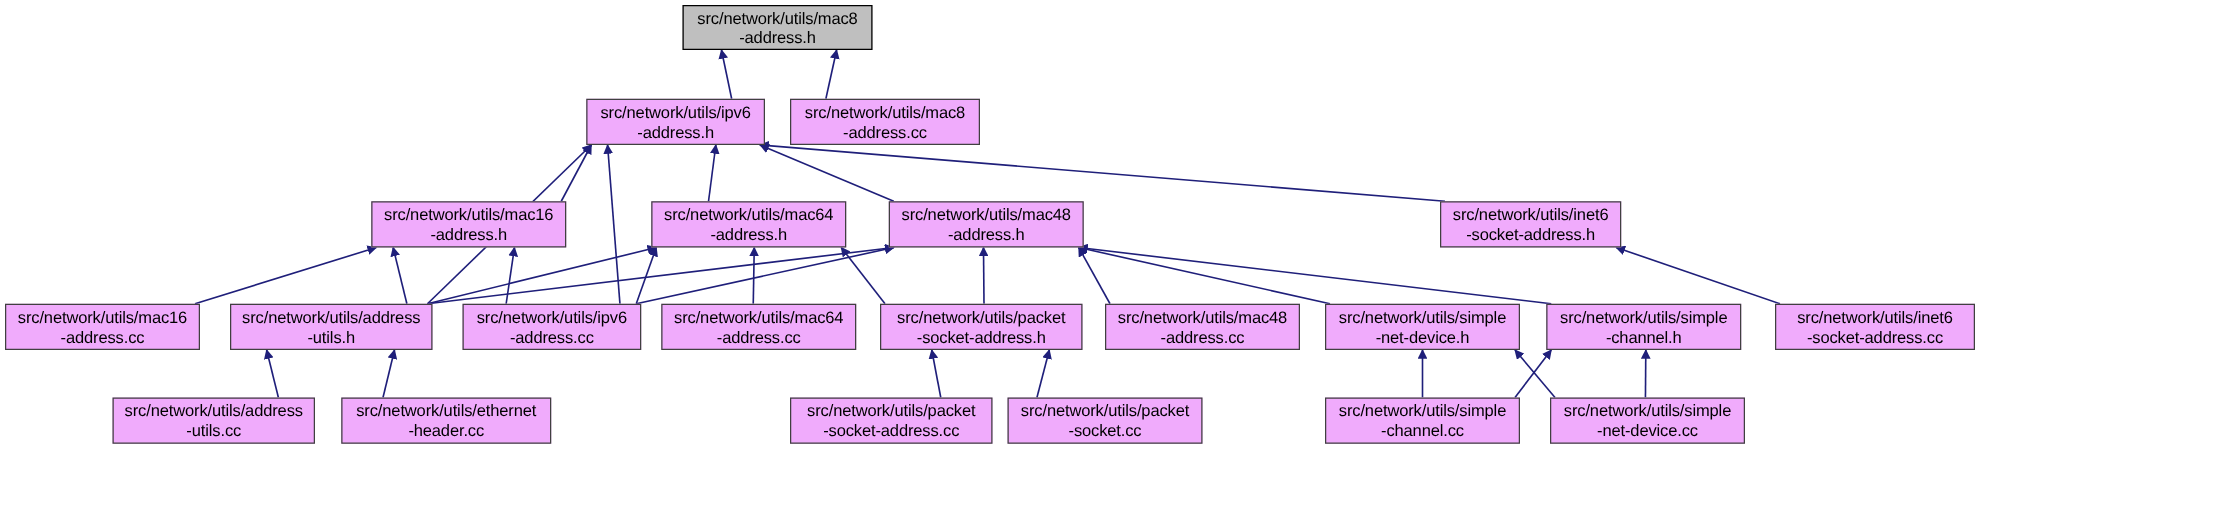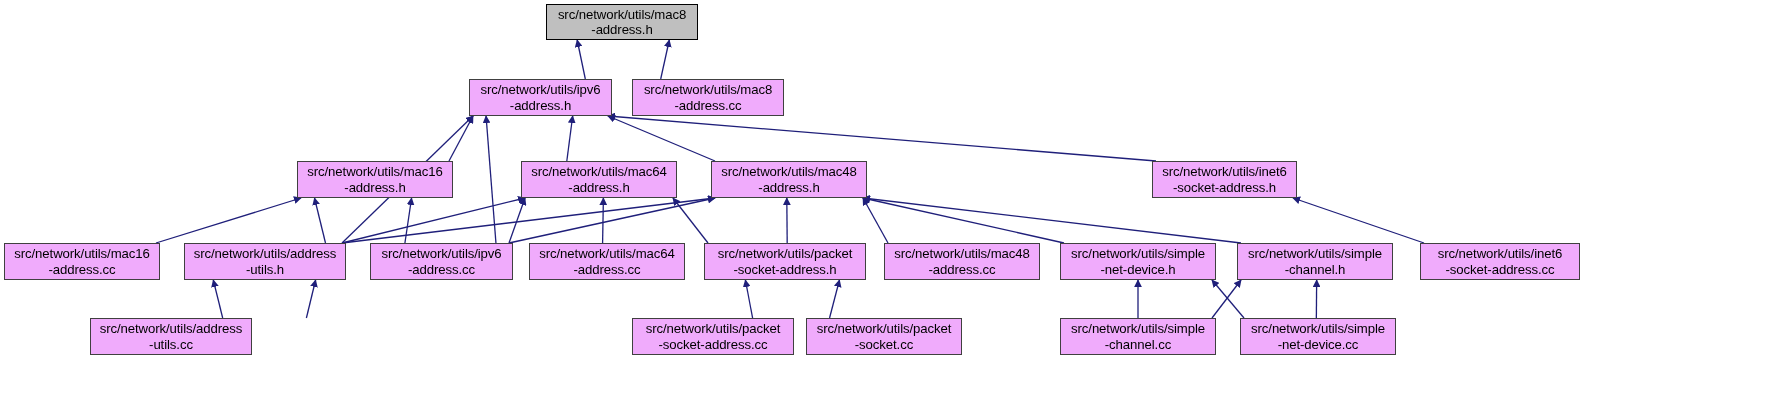--- a/index.html
+++ b/index.html
@@ -98,17 +98,18 @@
     <div class="node" style="left: 4px; top: 243px; width: 156px; height: 37px;"><span class="l1">src/network/utils/mac16</span><span class="l2">-address.cc</span></div>
     <div class="node" style="left: 184px; top: 243px; width: 162px; height: 37px;"><span class="l1">src/network/utils/address</span><span class="l2">-utils.h</span></div>
     <div class="node" style="left: 370px; top: 243px; width: 143px; height: 37px;"><span class="l1">src/network/utils/ipv6</span><span class="l2">-address.cc</span></div>
     <div class="node" style="left: 529px; top: 243px; width: 156px; height: 37px;"><span class="l1">src/network/utils/mac64</span><span class="l2">-address.cc</span></div>
     <div class="node" style="left: 704px; top: 243px; width: 162px; height: 37px;"><span class="l1">src/network/utils/packet</span><span class="l2">-socket-address.h</span></div>
     <div class="node" style="left: 884px; top: 243px; width: 156px; height: 37px;"><span class="l1">src/network/utils/mac48</span><span class="l2">-address.cc</span></div>
     <div class="node" style="left: 1060px; top: 243px; width: 156px; height: 37px;"><span class="l1">src/network/utils/simple</span><span class="l2">-net-device.h</span></div>
     <div class="node" style="left: 1237px; top: 243px; width: 156px; height: 37px;"><span class="l1">src/network/utils/simple</span><span class="l2">-channel.h</span></div>
     <div class="node" style="left: 1420px; top: 243px; width: 160px; height: 37px;"><span class="l1">src/network/utils/inet6</span><span class="l2">-socket-address.cc</span></div>
     <div class="node" style="left: 90px; top: 318px; width: 162px; height: 37px;"><span class="l1">src/network/utils/address</span><span class="l2">-utils.cc</span></div>
+    <div class="node" style="left: 273px; top: 318px; width: 168px; height: 37px;"><span class="l1">src/network/utils/ethernet</span><span class="l2">-header.cc</span></div>
     <div class="node" style="left: 632px; top: 318px; width: 162px; height: 37px;"><span class="l1">src/network/utils/packet</span><span class="l2">-socket-address.cc</span></div>
     <div class="node" style="left: 806px; top: 318px; width: 156px; height: 37px;"><span class="l1">src/network/utils/packet</span><span class="l2">-socket.cc</span></div>
     <div class="node" style="left: 1060px; top: 318px; width: 156px; height: 37px;"><span class="l1">src/network/utils/simple</span><span class="l2">-channel.cc</span></div>
     <div class="node" style="left: 1240px; top: 318px; width: 156px; height: 37px;"><span class="l1">src/network/utils/simple</span><span class="l2">-net-device.cc</span></div>
   </div>
 
 </body></html>

